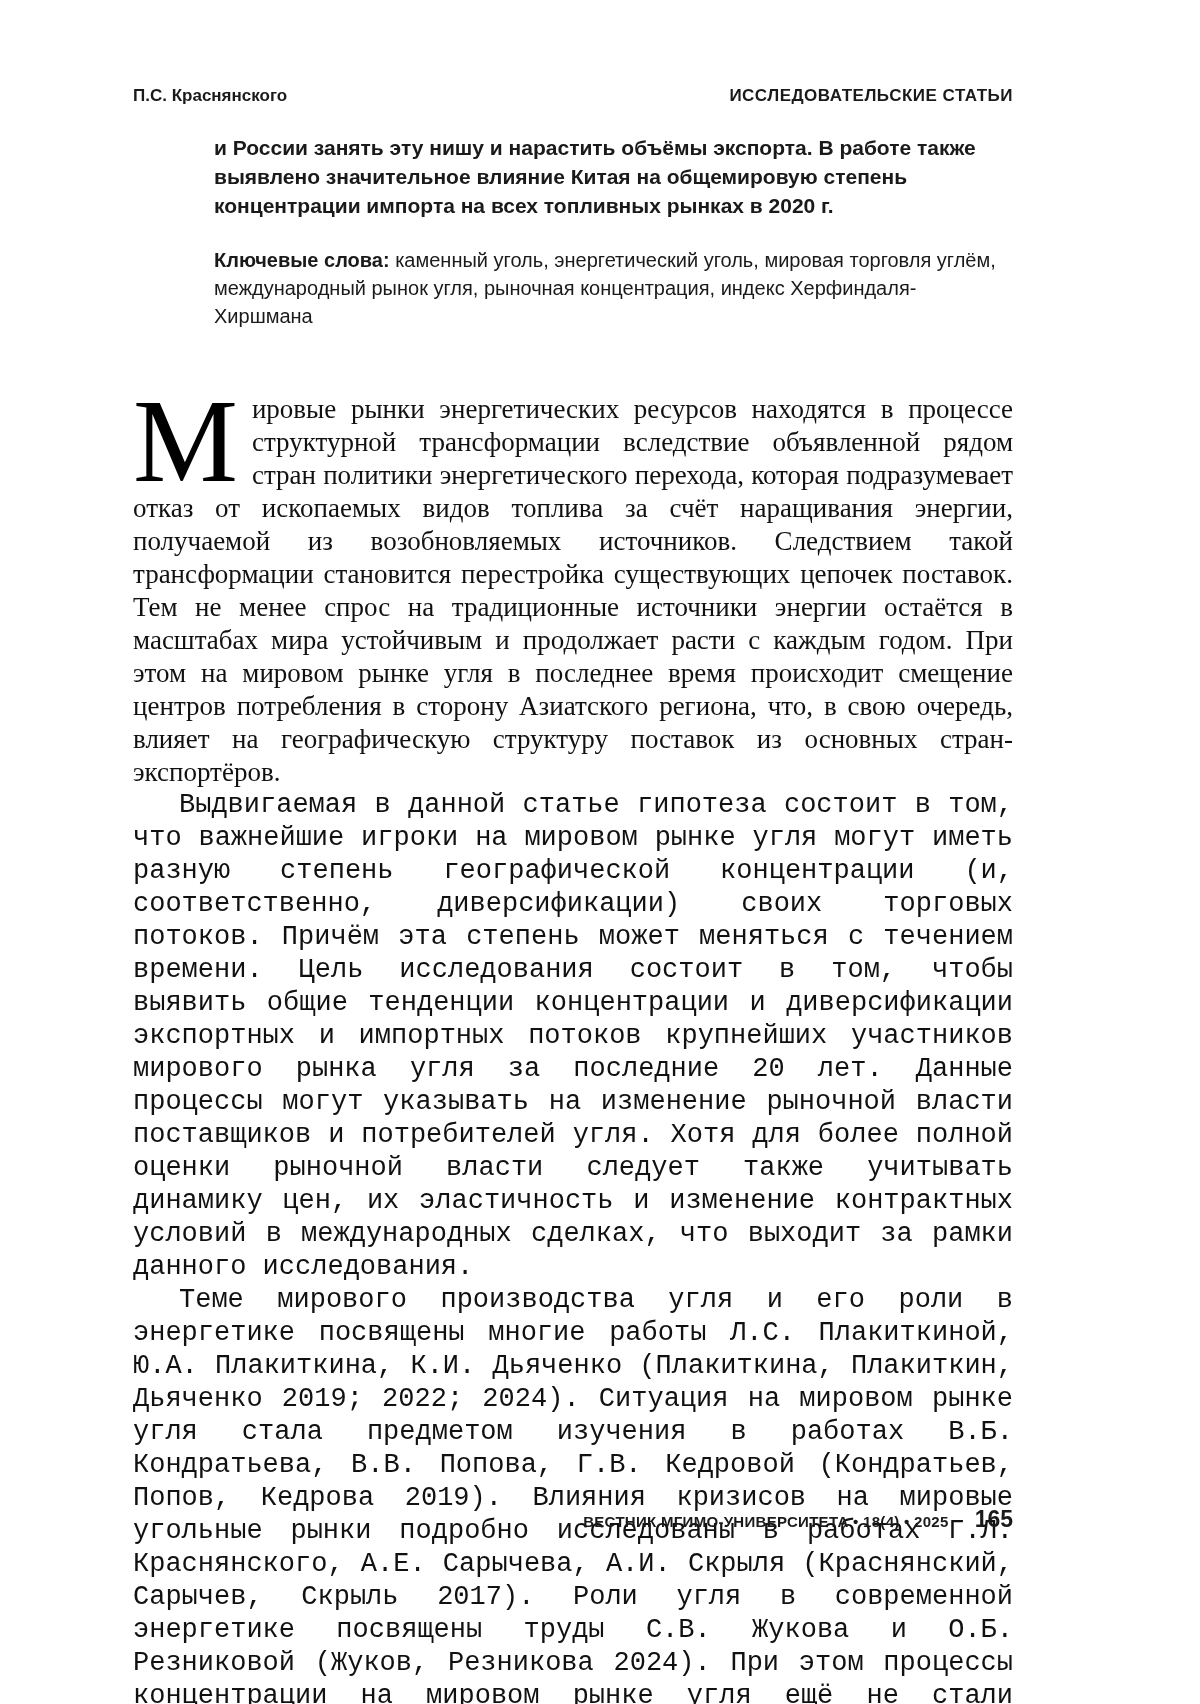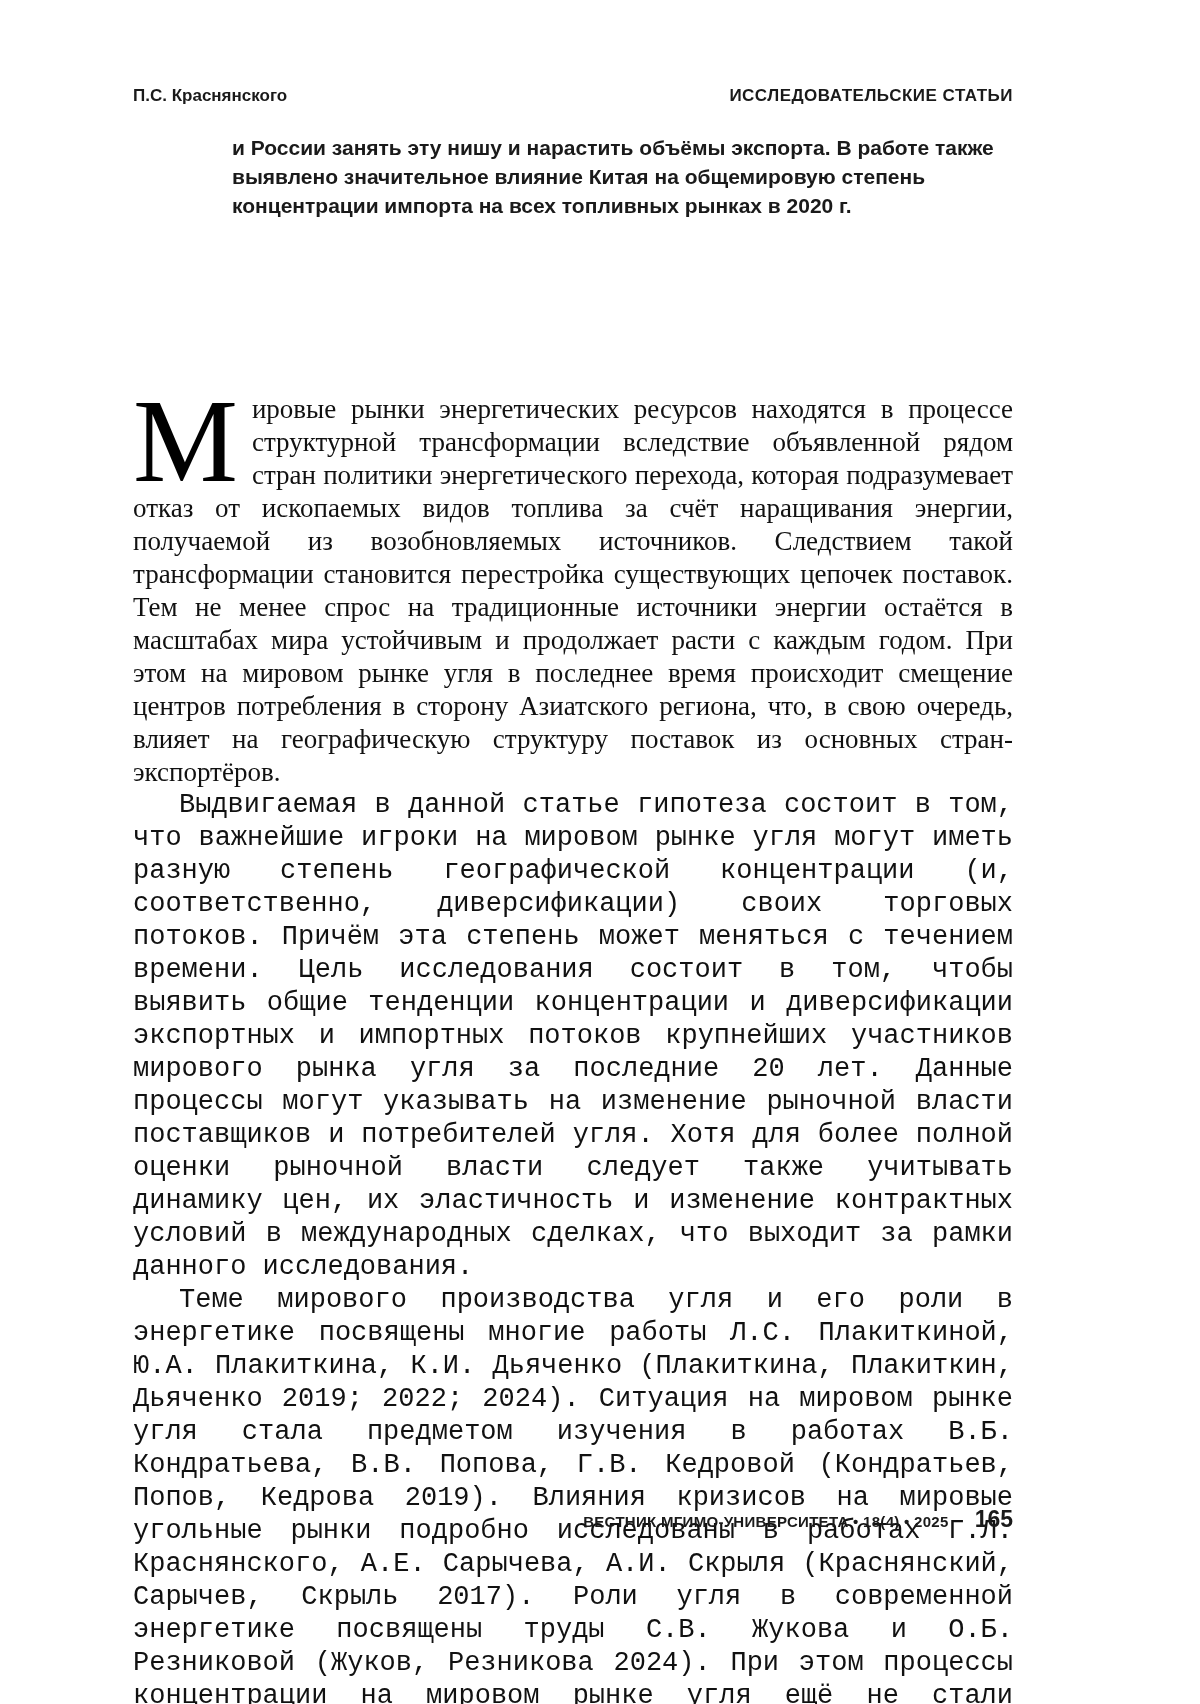--- a/index.html
+++ b/index.html
@@ -30,21 +30,21 @@
     font-weight: 700;
     color: #1a1a1a;
   }
   .page-header .running-section {
     letter-spacing: 0.5px;
   }
   
   .abstract {
     position: absolute;
     top: 133px;
-    left: 232px;
+    left: 214px;
     width: 793px;
     font-family: "Liberation Sans", sans-serif;
     color: #1a1a1a;
   }
   .abstract-text {
     margin: 0;
     font-size: 21px;
     line-height: 29px;
     font-weight: 700;
     text-align: left;
@@ -113,20 +113,23 @@
 
 <div class="page">
 
   <header class="page-header">
     <span class="running-author">П.С. Краснянского</span>
     <span class="running-section">ИССЛЕДОВАТЕЛЬСКИЕ СТАТЬИ</span>
   </header>
 
   <section class="abstract">
     <p class="abstract-text">и России занять эту нишу и нарастить объёмы экспорта. В работе также выявлено значительное влияние Китая на общемировую степень концентрации импорта на всех топливных рынках в 2020 г.</p>
+    <p class="keywords">
+      <span class="kw-label">Ключевые слова:</span><span> каменный уголь, энергетический уголь, мировая торговля углём, международный рынок угля, рыночная концентрация, индекс Херфиндаля-Хиршмана</span>
+    </p>
   </section>
 
   <main class="article-body">
     <p class="para first">
       <span class="dropcap">М</span><span>ировые рынки энергетических ресурсов находятся в процессе структурной трансформации вследствие объявленной рядом стран политики энергетического перехода, которая подразумевает отказ от ископаемых видов топлива за счёт наращивания энергии, получаемой из возобновляемых источников. Следствием такой трансформации становится перестройка существующих цепочек поставок. Тем не менее спрос на традиционные источники энергии остаётся в масштабах мира устойчивым и продолжает расти с каждым годом. При этом на мировом рынке угля в последнее время происходит смещение центров потребления в сторону Азиатского региона, что, в свою очередь, влияет на географическую структуру поставок из основных стран-экспортёров.</span>
     </p>
     <p class="para indent">Выдвигаемая в данной статье гипотеза состоит в том, что важнейшие игроки на мировом рынке угля могут иметь разную степень географической концентрации (и, соответственно, диверсификации) своих торговых потоков. Причём эта степень может меняться с течением времени. Цель исследования состоит в том, чтобы выявить общие тенденции концентрации и диверсификации экспортных и импортных потоков крупнейших участников мирового рынка угля за последние 20 лет. Данные процессы могут указывать на изменение рыночной власти поставщиков и потребителей угля. Хотя для более полной оценки рыночной власти следует также учитывать динамику цен, их эластичность и изменение контрактных условий в международных сделках, что выходит за рамки данного исследования.</p>
     <p class="para indent">Теме мирового производства угля и его роли в энергетике посвящены многие работы Л.С. Плакиткиной, Ю.А. Плакиткина, К.И. Дьяченко (Плакиткина, Плакиткин, Дьяченко 2019; 2022; 2024). Ситуация на мировом рынке угля стала предметом изучения в работах В.Б. Кондратьева, В.В. Попова, Г.В. Кедровой (Кондратьев, Попов, Кедрова 2019). Влияния кризисов на мировые угольные рынки подробно исследованы в работах Г.Л. Краснянского, А.Е. Сарычева, А.И. Скрыля (Краснянский, Сарычев, Скрыль 2017). Роли угля в современной энергетике посвящены труды С.В. Жукова и О.Б. Резниковой (Жуков, Резникова 2024). При этом процессы концентрации на мировом рынке угля ещё не стали предметом углублённого анализа в научной литературе.</p>
   </main>
 

